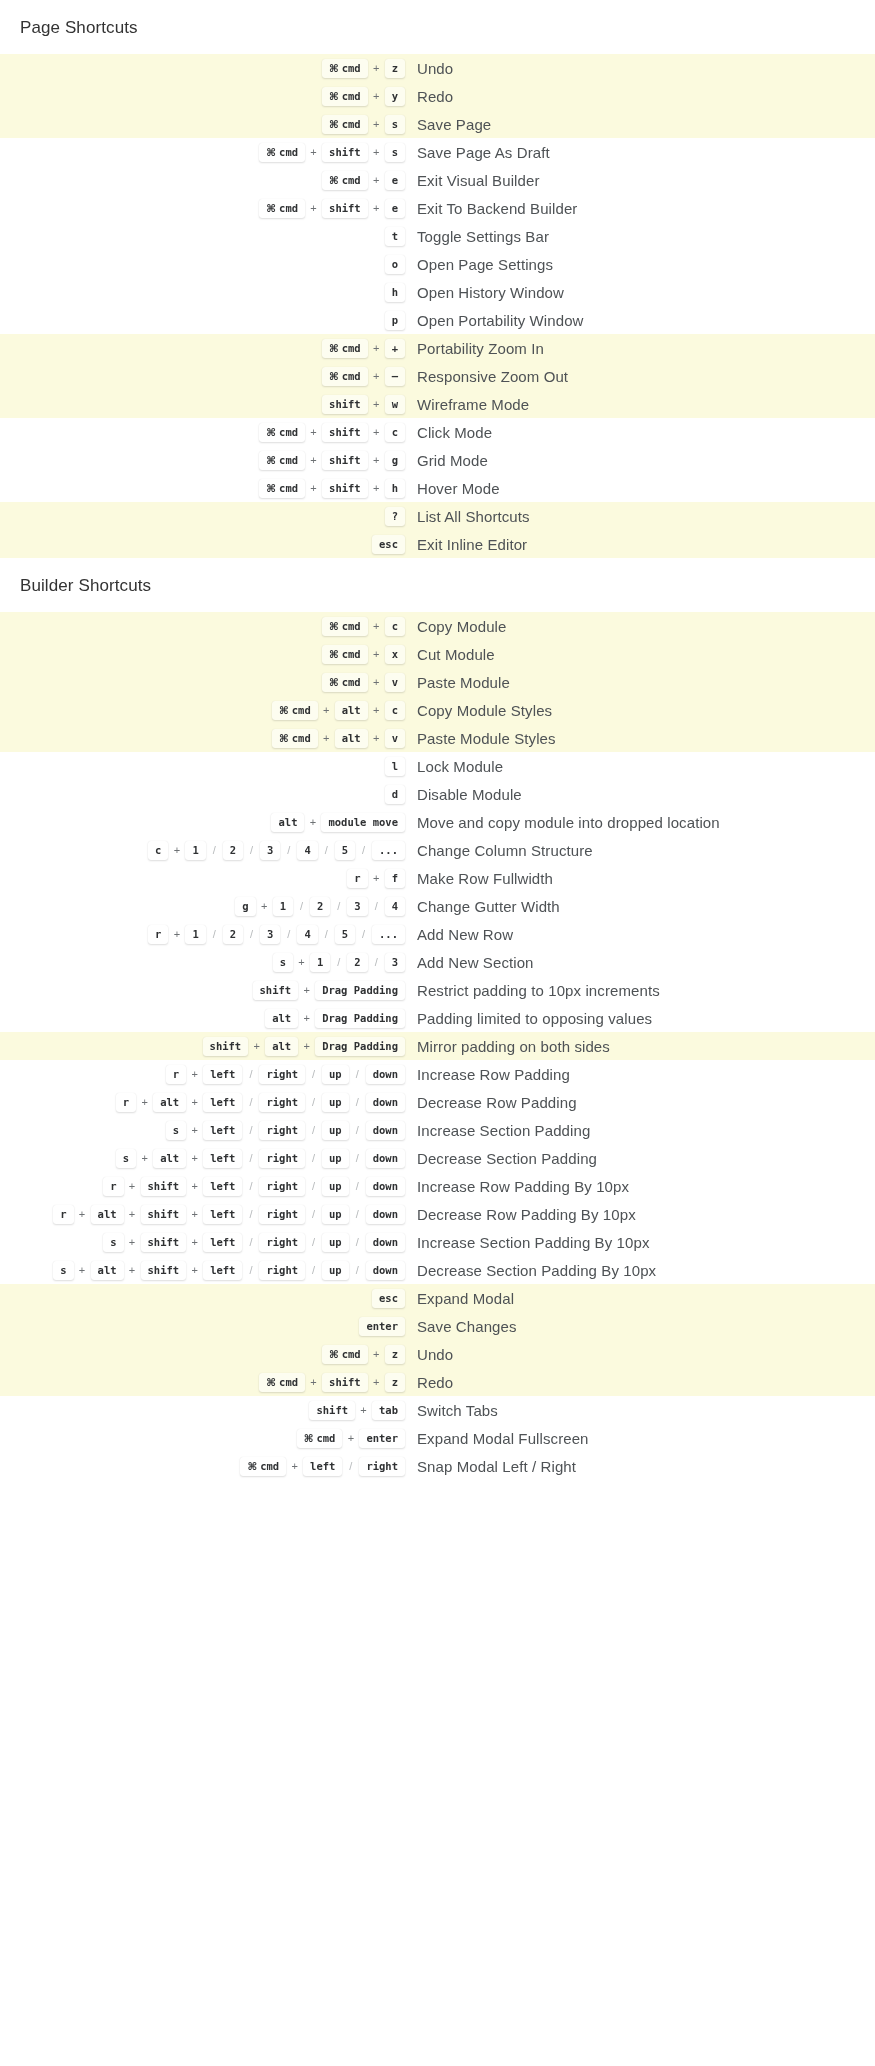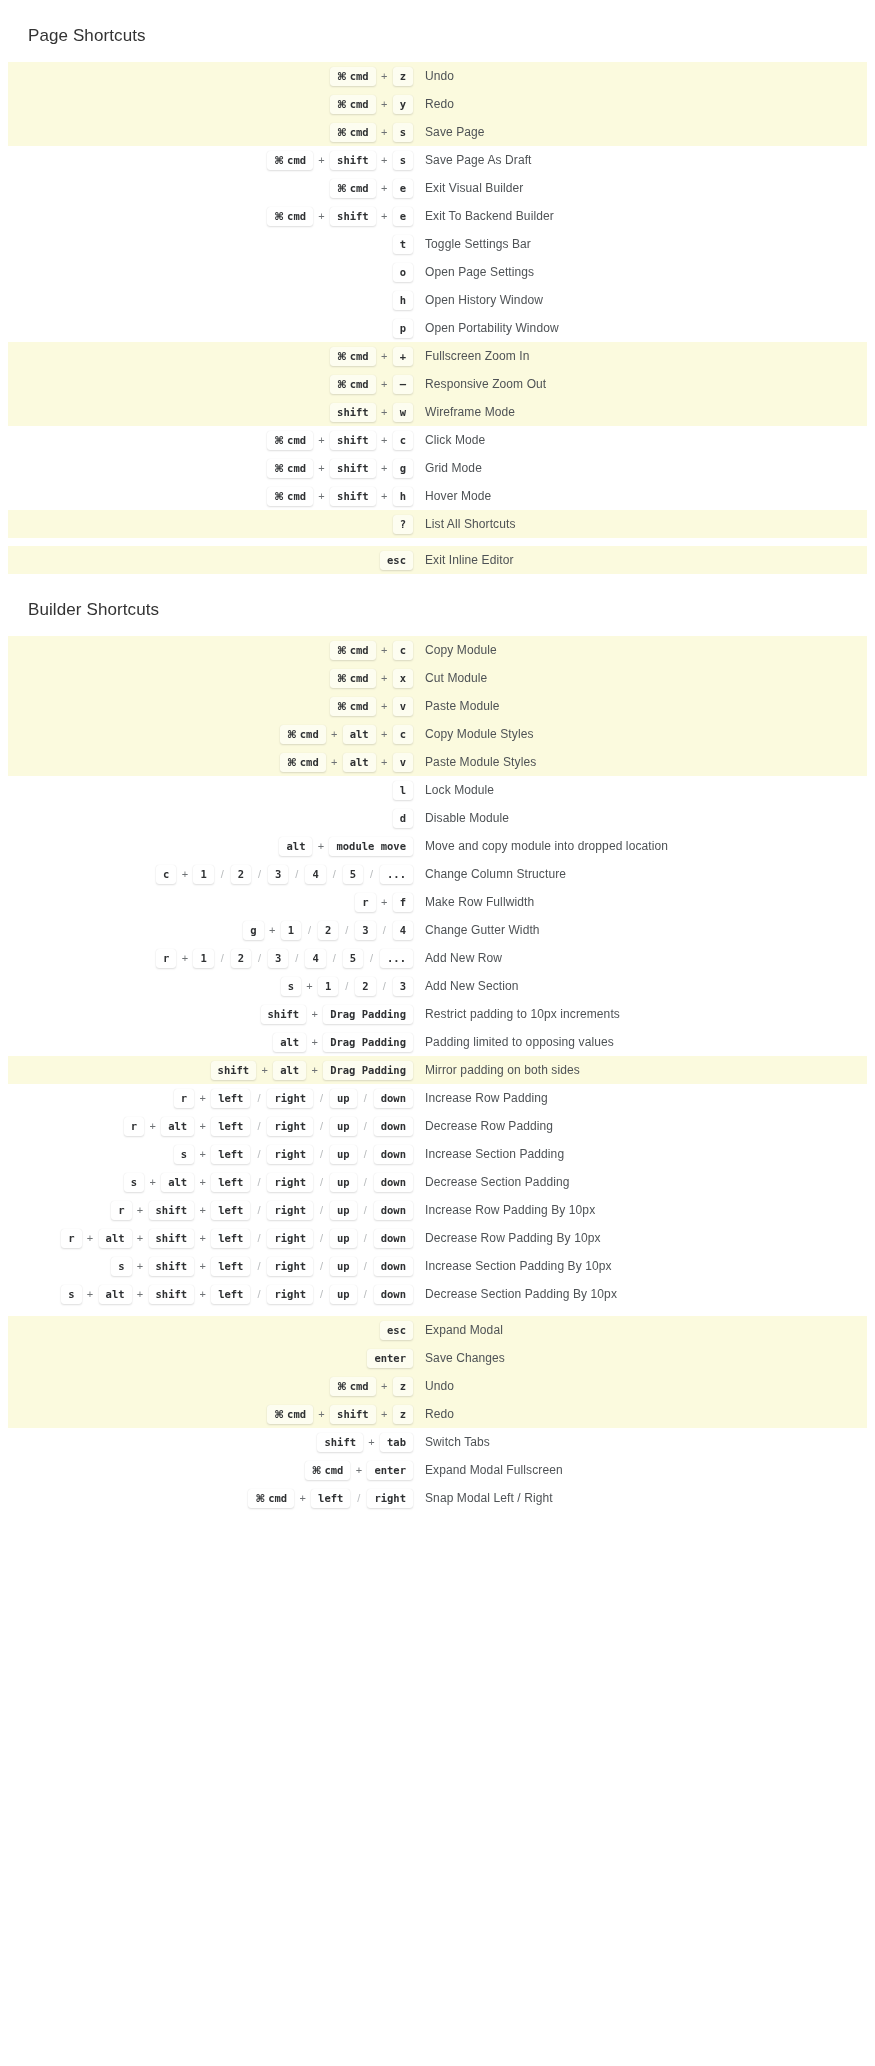--- a/index.html
+++ b/index.html
@@ -12,21 +12,21 @@
     width: 875px;
     font-family: "Liberation Sans", sans-serif;
     color: #4a4a4a;
     -webkit-font-smoothing: antialiased;
   }
   .page {
     width: 875px;
     padding: 0 0 40px 0;
   }
   .section {
-    margin: 8px;
+    margin: 0;
   }
   .section-title {
     font-size: 17px;
     font-weight: 400;
     color: #333333;
     letter-spacing: 0.1px;
     padding-left: 20px;
     margin: 0;
     line-height: 1;
     padding-top: 19px;
@@ -51,21 +51,21 @@
     width: 405px;
     display: flex;
     flex-direction: row;
     align-items: center;
     justify-content: flex-end;
     flex: 0 0 405px;
     height: 28px;
   }
   .desc {
     flex: 1 1 auto;
-    font-size: 12px;
+    font-size: 15px;
     color: #4e5255;
     padding-left: 12px;
     white-space: nowrap;
     letter-spacing: 0.1px;
   }
   .key {
     display: inline-flex;
     align-items: center;
     justify-content: center;
     font-family: "DejaVu Sans Mono", "Liberation Mono", monospace;
@@ -212,21 +212,21 @@
           </div>
           <div class="row hl">
             <div class="combo">
               <span class="key">
                 <span class="cmdglyph">⌘</span>
                 <span>cmd</span>
               </span>
               <span class="sep">+</span>
               <span class="key">+</span>
             </div>
-            <div class="desc">Fullscreen Zoom In</div>
+            <div class="desc">Portability Zoom In</div>
           </div>
           <div class="row hl">
             <div class="combo">
               <span class="key">
                 <span class="cmdglyph">⌘</span>
                 <span>cmd</span>
               </span>
               <span class="sep">+</span>
               <span class="key">–</span>
             </div>

